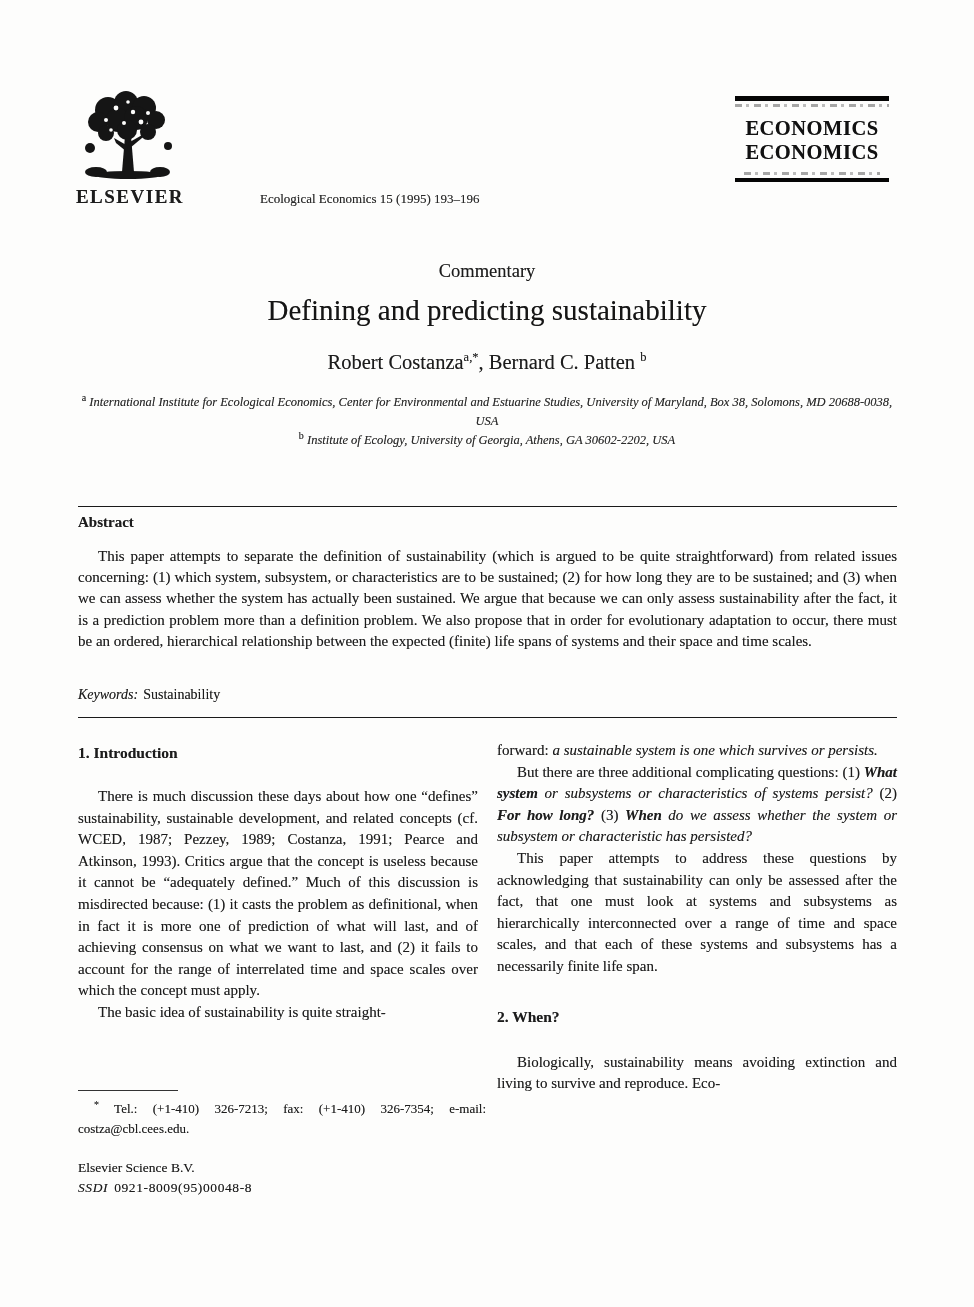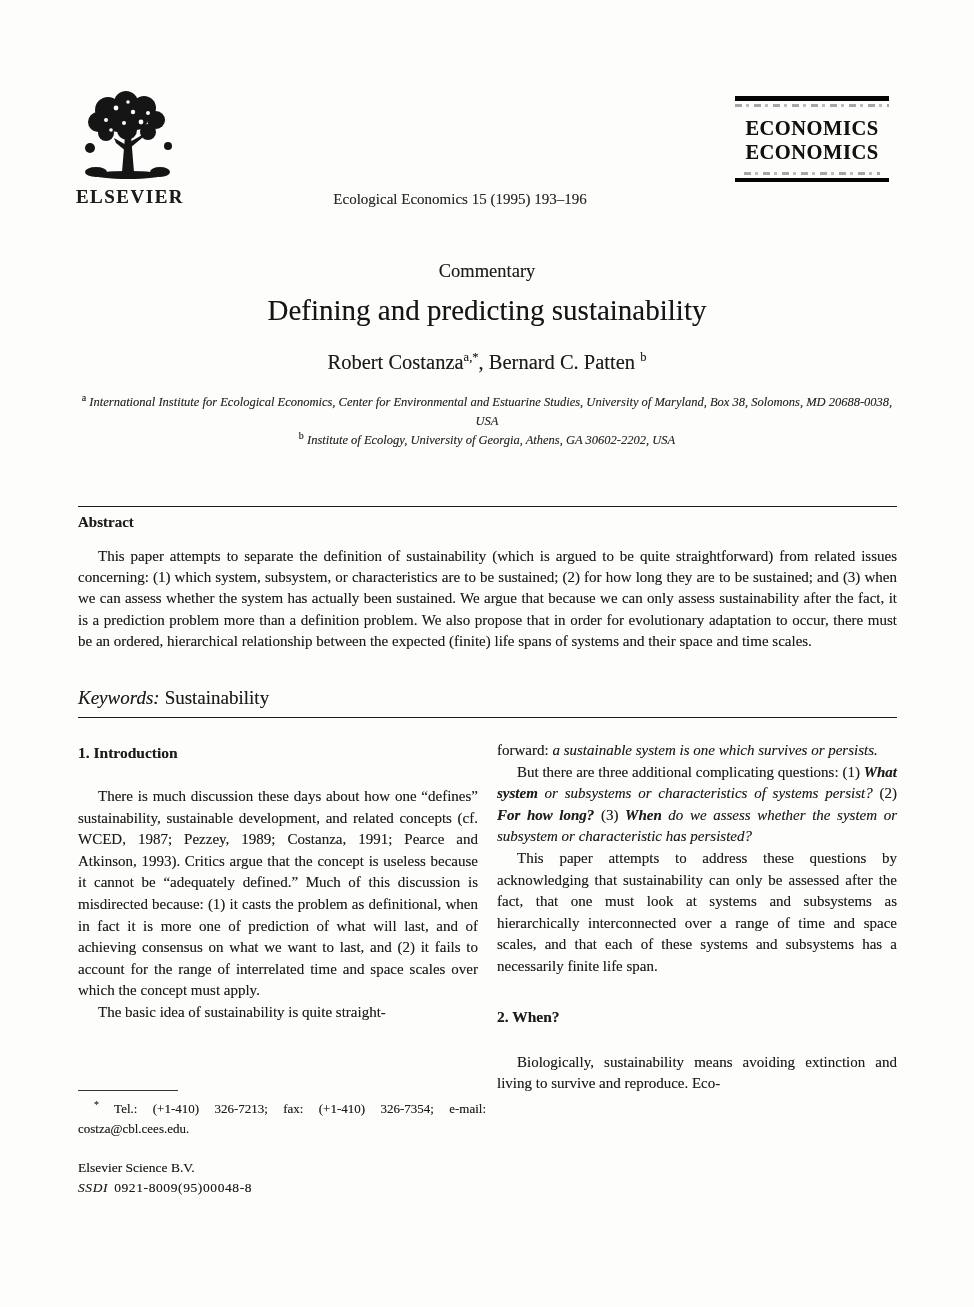--- a/index.html
+++ b/index.html
@@ -10,21 +10,21 @@
     background:#fdfdfc;
     color:#1c1c1c;
     font-family:"Liberation Serif", serif;
     overflow:hidden;
     text-shadow:0 0 .4px rgba(20,20,20,.45);
   }
   
   .logo-block{position:absolute;left:74px;top:88px;width:112px;text-align:center;}
   .logo-tree{display:block;margin:0 auto;}
   .publisher-name{font-size:19px;font-weight:bold;letter-spacing:1.5px;margin-top:2px;}
-  .journal-ref{position:absolute;left:260px;top:191px;width:400px;text-align:center;font-size:15px;color:#2a2a2a;}
+  .journal-ref{position:absolute;left:260px;top:191px;width:400px;font-size:13px;color:#2a2a2a;}
   .masthead{position:absolute;left:735px;top:96px;width:154px;}
   .m-bar{height:5px;background:#050505;}
   .m-bar.bottom{height:4px;margin-top:3px;}
   .m-tiny{height:3px;margin-top:3px;opacity:.65;
     background:repeating-linear-gradient(90deg,#777 0 7px,transparent 7px 11px,#999 11px 14px,transparent 14px 19px);}
   .m-tiny.b{margin-top:0;margin-bottom:0;width:88%;margin-left:6%;}
   .m-title{font-size:20.5px;font-weight:bold;text-align:center;line-height:24px;letter-spacing:.5px;margin-top:9px;margin-bottom:8px;color:#111;}
   
   .centered{position:absolute;left:0;width:974px;text-align:center;}
   .commentary{top:261px;font-size:18.5px;}
@@ -35,21 +35,21 @@
   .affil sup{font-style:normal;font-size:10px;}
   .affil-a{top:388px;}
   .affil-b{top:426px;}
   .received{top:452px;font-size:13.5px;}
   
   .rule{position:absolute;left:78px;width:819px;border-top:1.6px solid #1a1a1a;}
   .rule-abstract-top{top:506px;}
   .rule-abstract-bottom{top:717px;}
   .abstract-heading{position:absolute;left:78px;top:514px;font-size:15px;font-weight:bold;}
   .abstract-text{position:absolute;left:78px;top:546px;width:819px;font-size:15px;line-height:21.2px;text-align:justify;text-indent:20px;margin:0;}
-  .keywords{position:absolute;left:78px;top:687px;font-size:19px;}
+  .keywords{position:absolute;left:78px;top:687px;font-size:14px;}
   .keywords .kw-label{font-style:italic;}
   .keywords .kw-val{margin-left:5px;}
   
   .columns{position:absolute;left:78px;top:740px;width:819px;display:flex;gap:19px;font-family:Liberation Serif, serif;}
   .col{width:400px;}
   .sec-heading{font-size:15.5px;font-weight:bold;margin:4px 0 24px 0;}
   .col p{font-size:15px;line-height:21.6px;text-align:justify;margin:0;text-indent:20px;}
   .col p.noindent{text-indent:0;}
   .it{font-style:italic;}
   .bi{font-style:italic;font-weight:bold;}

